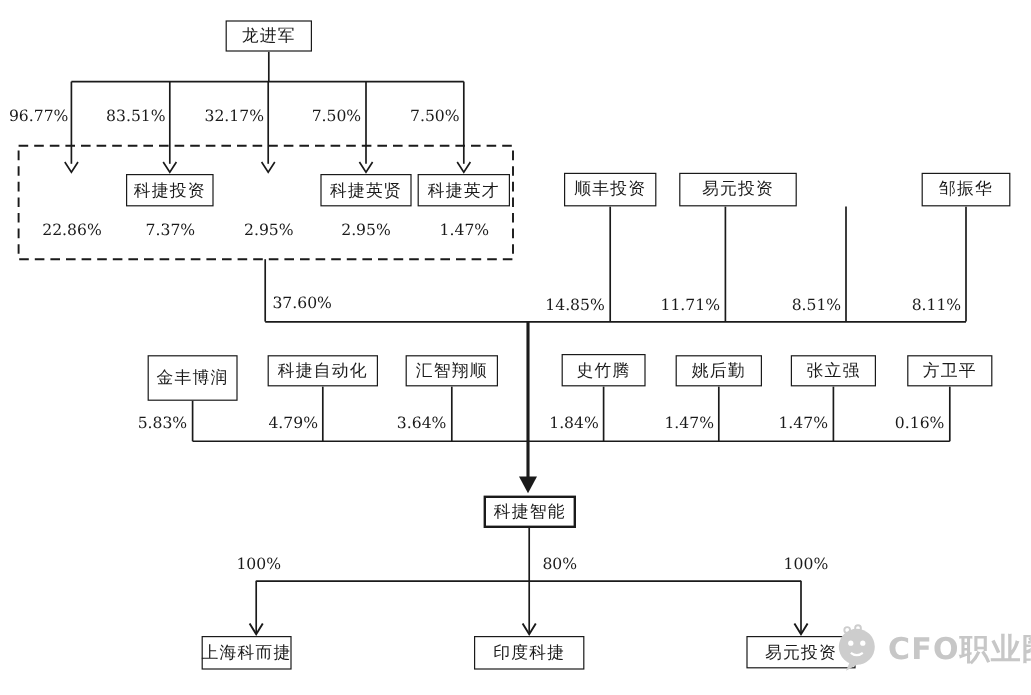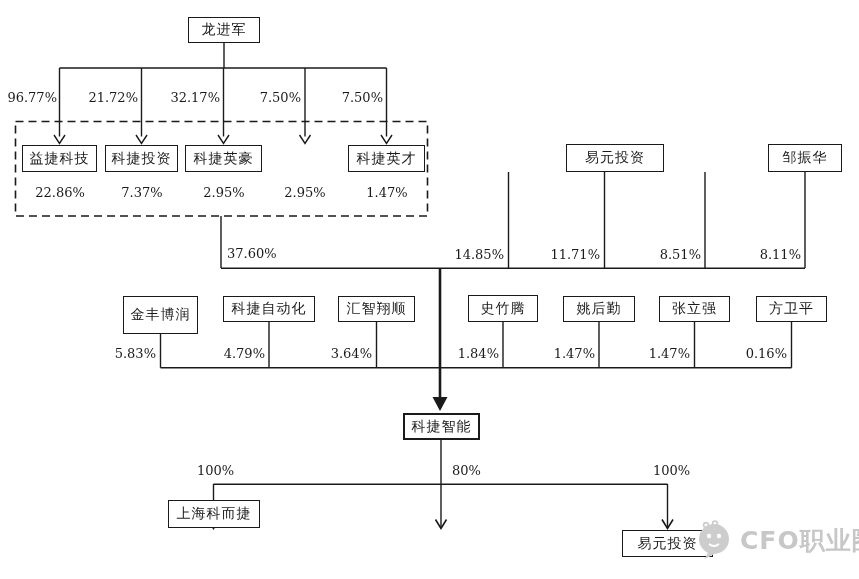--- a/index.html
+++ b/index.html
@@ -88,38 +88,38 @@
       <path d="M208 519.5 L213.5 528.5 L219 519.5" stroke-width="1.6"></path>
       <path d="M435.5 519.5 L441 528.5 L446.5 519.5" stroke-width="1.6"></path>
       <path d="M667.5 484 V528"></path>
       <path d="M662 519.5 L667.5 528.5 L673 519.5" stroke-width="1.6"></path>
     </g>
   </svg>
 
   <div class="box" style="left:188px;top:17px;width:72px;height:26px">龙进军</div>
 
   <div class="pct r" style="left:-3px;top:91px">96.77%</div>
-  <div class="pct r" style="left:78px;top:91px">21.72%</div>
+  <div class="pct r" style="left:78px;top:91px">83.51%</div>
   <div class="pct r" style="left:160px;top:91px">32.17%</div>
   <div class="pct r" style="left:241px;top:91px">7.50%</div>
   <div class="pct r" style="left:323px;top:91px">7.50%</div>
 
-  <div class="box" style="left:22px;top:145px;width:75px;height:27px">益捷科技</div>
   <div class="box" style="left:105px;top:145px;width:73px;height:27px">科捷投资</div>
-  <div class="box" style="left:185px;top:145px;width:77px;height:27px">科捷英豪</div>
+  <div class="box" style="left:267px;top:145px;width:76px;height:27px">科捷英贤</div>
   <div class="box" style="left:348px;top:145px;width:77px;height:27px">科捷英才</div>
 
   <div class="pct c" style="left:25px;top:186px">22.86%</div>
   <div class="pct c" style="left:107px;top:186px">7.37%</div>
   <div class="pct c" style="left:189px;top:186px">2.95%</div>
   <div class="pct c" style="left:270px;top:186px">2.95%</div>
   <div class="pct c" style="left:352px;top:186px">1.47%</div>
 
   <div class="pct l" style="left:227px;top:247px">37.60%</div>
 
+  <div class="box" style="left:470px;top:144px;width:77px;height:28px">顺丰投资</div>
   <div class="box" style="left:566px;top:144px;width:98px;height:28px">易元投资</div>
   <div class="box" style="left:768px;top:144px;width:74px;height:28px">邹振华</div>
 
   <div class="pct r" style="left:444px;top:248px">14.85%</div>
   <div class="pct r" style="left:540px;top:248px">11.71%</div>
   <div class="pct r" style="left:641px;top:248px">8.51%</div>
   <div class="pct r" style="left:741px;top:248px">8.11%</div>
 
   <div class="box" style="left:123px;top:296px;width:75px;height:38px">金丰博润</div>
   <div class="box" style="left:223px;top:296px;width:92px;height:26px">科捷自动化</div>
@@ -136,21 +136,22 @@
   <div class="pct r" style="left:535px;top:347px">1.47%</div>
   <div class="pct r" style="left:630px;top:347px">1.47%</div>
   <div class="pct r" style="left:727px;top:347px">0.16%</div>
 
   <div class="box bold" style="left:403px;top:413px;width:77px;height:27px">科捷智能</div>
 
   <div class="pct l" style="left:197px;top:464px">100%</div>
   <div class="pct l" style="left:452px;top:464px">80%</div>
   <div class="pct l" style="left:653px;top:464px">100%</div>
 
-  <div class="box" style="left:168px;top:500px;width:92px;height:28px">上海科而捷</div>
+  <div class="box" style="left:168px;top:530px;width:75px;height:28px">上海科而捷</div>
+  <div class="box" style="left:395px;top:530px;width:92px;height:28px">印度科捷</div>
   <div class="box" style="left:622px;top:530px;width:91px;height:27px">易元投资</div>
 
   <div id="watermark">
     <svg width="40" height="42" viewBox="0 0 40 42">
       <circle cx="20" cy="20" r="15" fill="#cdcdcd"></circle>
       <circle cx="12" cy="6" r="2.4" fill="none" stroke="#cdcdcd" stroke-width="1.6"></circle>
       <circle cx="21" cy="4.5" r="2.4" fill="none" stroke="#cdcdcd" stroke-width="1.6"></circle>
       <path d="M14 33 L11 40 L22 34 Z" fill="#cdcdcd"></path>
       <circle cx="15" cy="17" r="2.2" fill="#ffffff"></circle>
       <circle cx="25" cy="17" r="2.2" fill="#ffffff"></circle>

